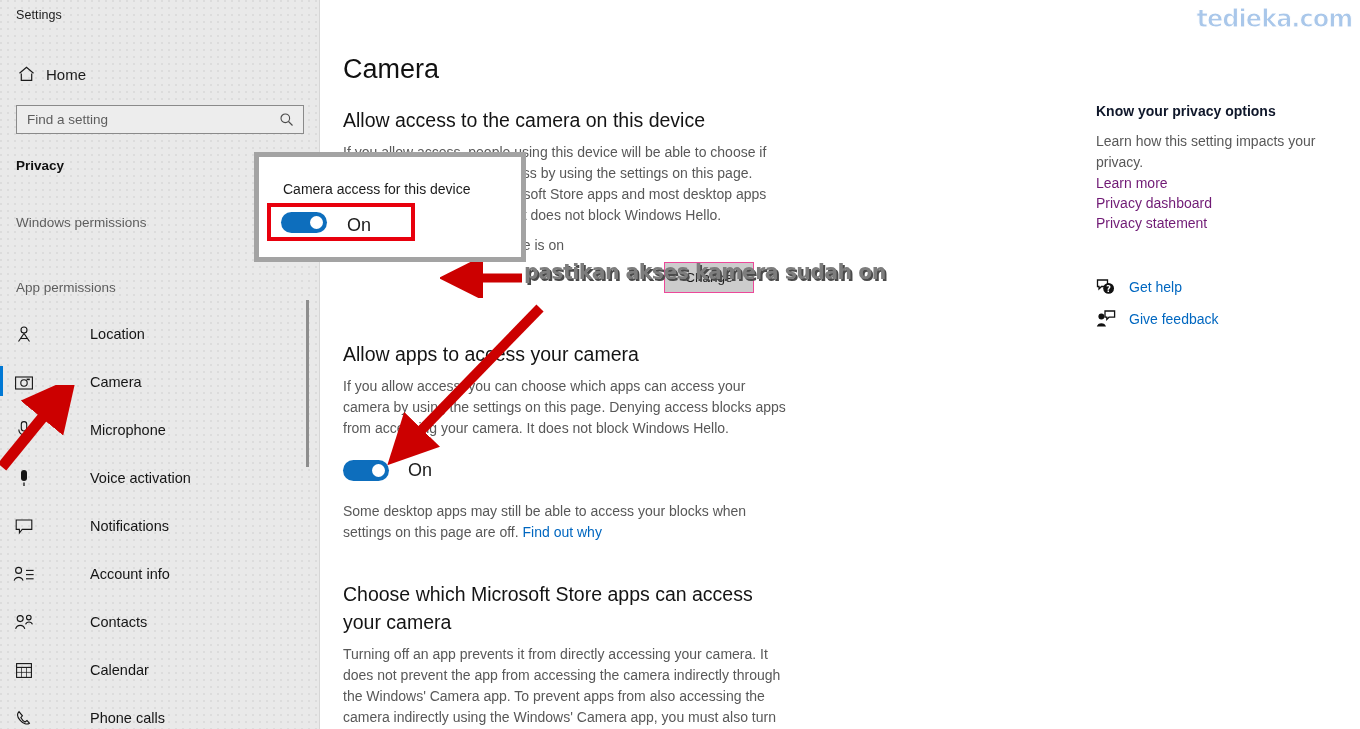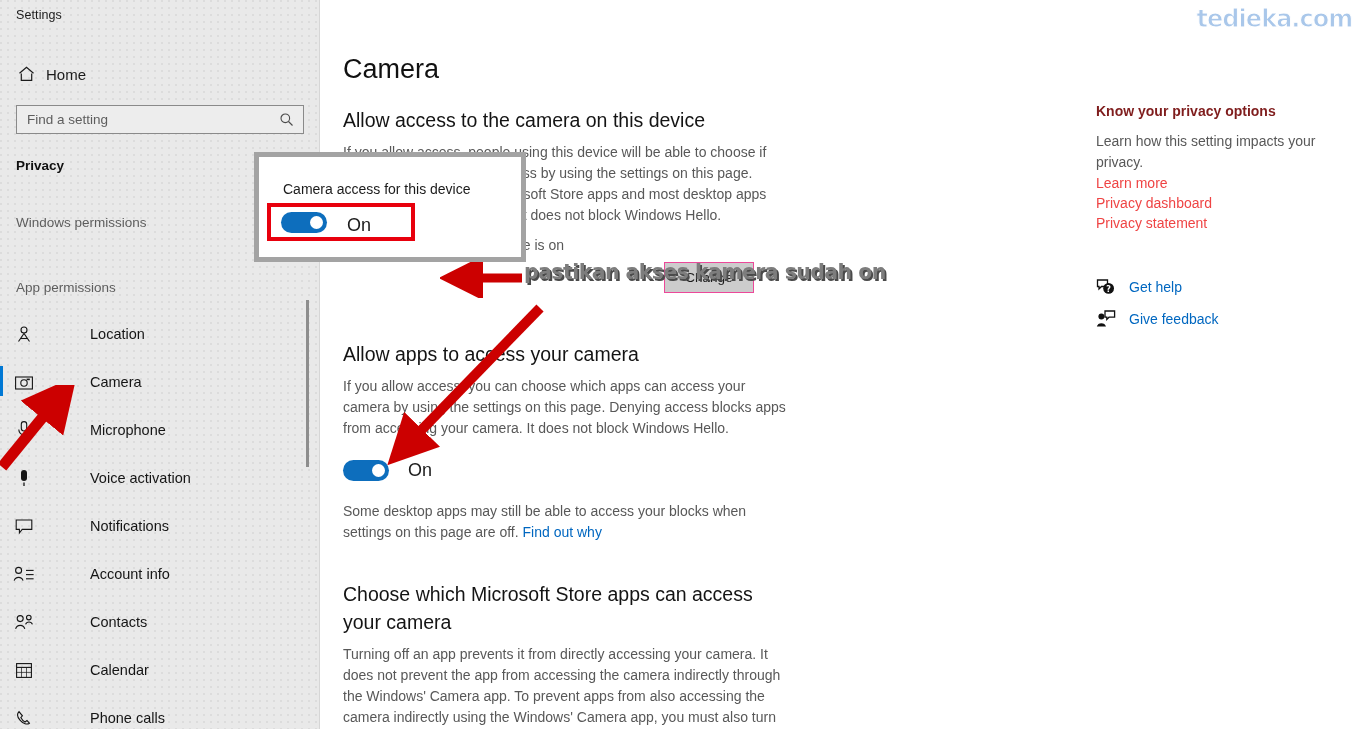--- a/index.html
+++ b/index.html
@@ -130,28 +130,28 @@
   .toggle .knob {
     position: absolute; right: 4px; top: 4px;
     width: 13px; height: 13px; border-radius: 50%; background: #fff;
   }
   .toggle-label { margin-left: 19px; font-size: 18px; color: #1b1b1b; }
 
   
   #right-panel { position: absolute; left: 1096px; top: 0; width: 250px; }
   #rp-head {
     position: absolute; left: 0; top: 103px;
-    font-size: 14px; font-weight: bold; color: #7f1d1d;
+    font-size: 14px; font-weight: bold; color: #0f172a;
   }
   #rp-desc {
     position: absolute; left: 0; top: 131px; width: 228px;
     font-size: 14px; line-height: 21px; color: #585858;
   }
   .rp-link {
-    position: absolute; left: 0; font-size: 14px; color: #ef4444;
+    position: absolute; left: 0; font-size: 14px; color: #701a75;
     text-decoration: none; cursor: pointer;
   }
   .rp-action {
     position: absolute; left: 0; display: flex; align-items: center; cursor: pointer;
   }
   .rp-action .aico { width: 33px; display: flex; justify-content: flex-start; align-items: center; }
   .rp-action .albl { font-size: 14px; color: #0067c0; }
 
   
   #popup {

